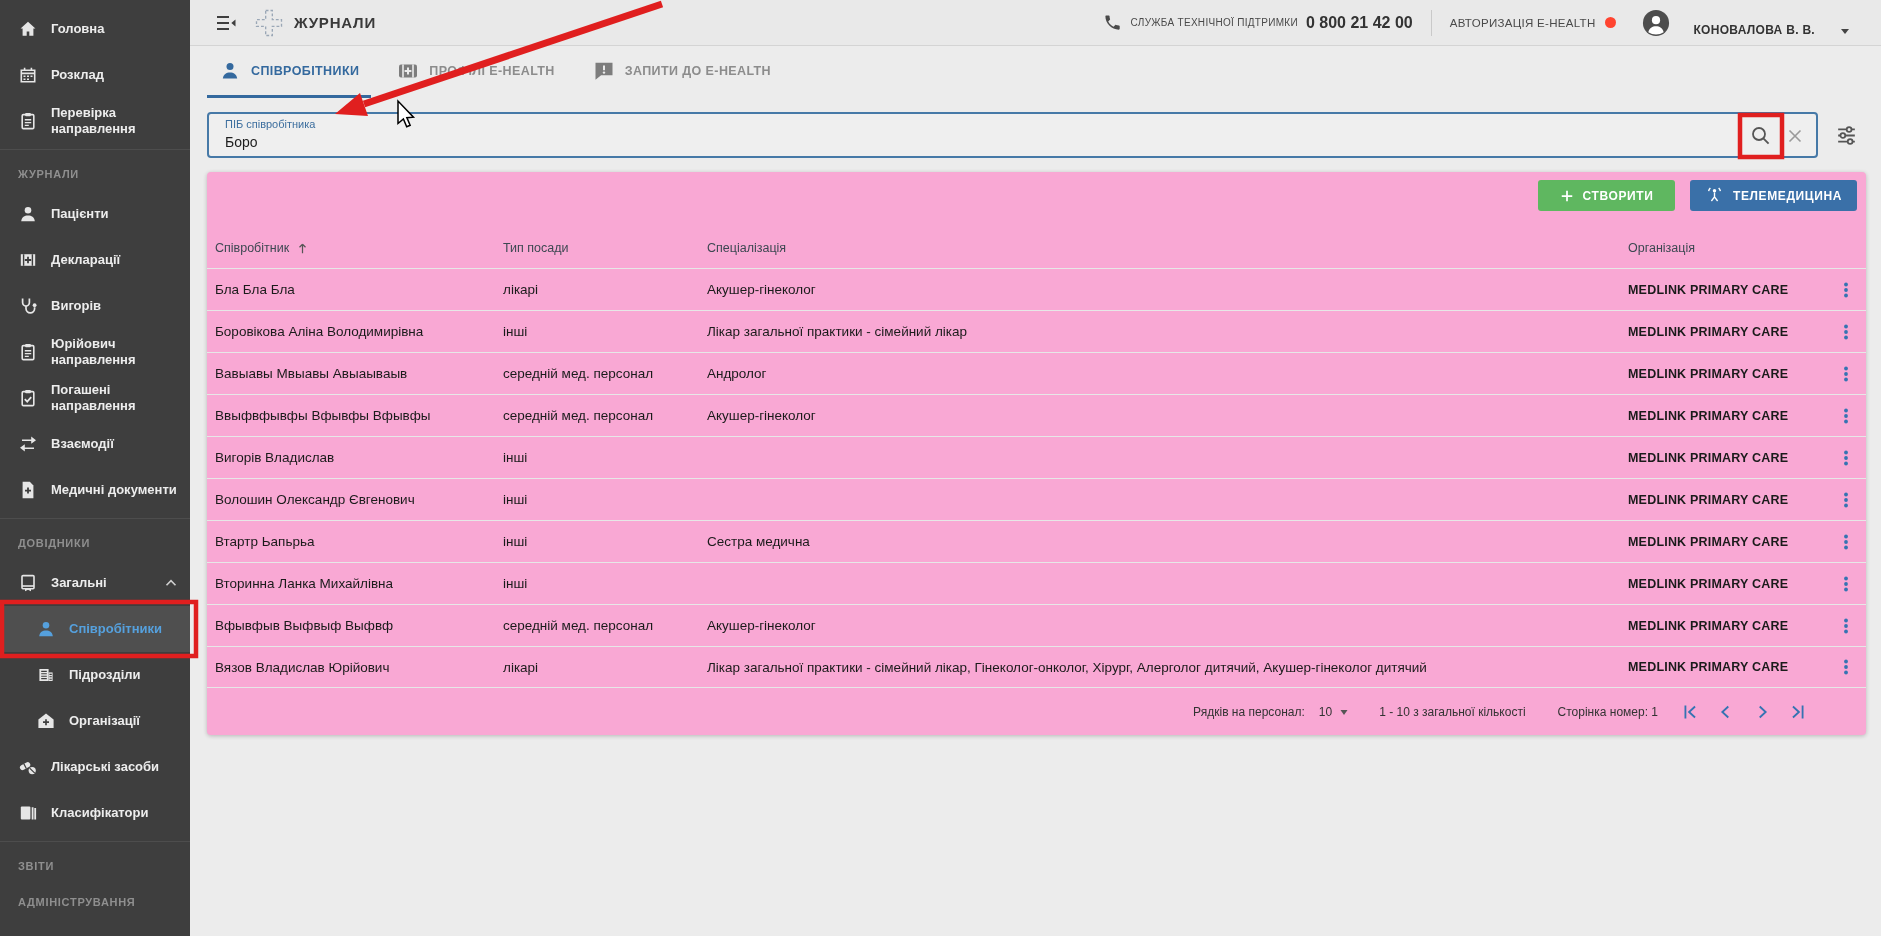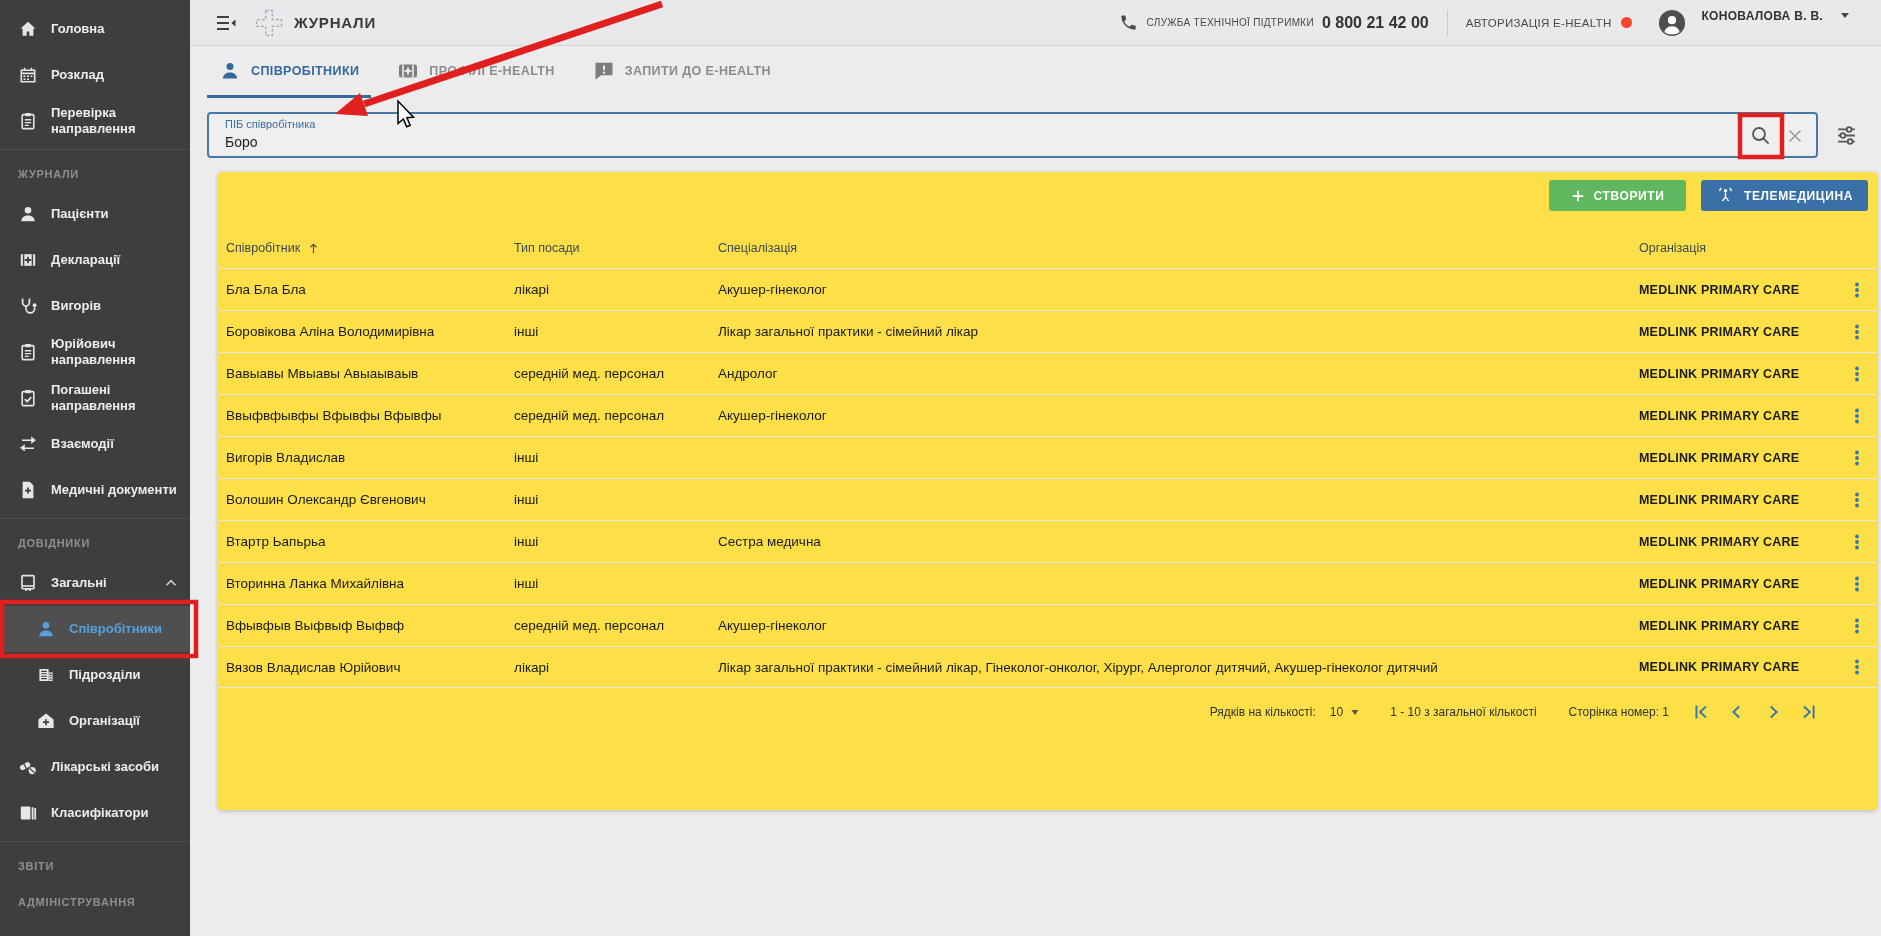--- a/index.html
+++ b/index.html
@@ -20,41 +20,41 @@
   .topbar{position:absolute;left:190px;top:0;width:1691px;height:46px;background:#e9e9e9;border-bottom:1px solid #d4d4d4;display:flex;align-items:center;justify-content:space-between;padding:0 30px 0 24px;box-sizing:border-box;z-index:1;}
   .tb-left{display:flex;align-items:center;gap:16px;}
   .brand{display:flex;align-items:center;gap:10px;}
   .brand-name{font-size:15px;font-weight:700;letter-spacing:.8px;color:#3a3a3a;}
   .tb-right{display:flex;align-items:center;}
   .support-label{font-size:10px;color:#4a4a4a;letter-spacing:.3px;margin:0 8px 0 9px;}
   .support-phone{font-size:16px;font-weight:700;color:#333;}
   .tb-sep{width:1px;height:26px;background:#c9c9c9;margin:0 18px;}
   .auth-label{font-size:11.5px;color:#4a4a4a;letter-spacing:.3px;margin-right:9px;}
   .auth-dot{width:11px;height:11px;border-radius:50%;background:var(--auth_dot,#ff4430);}
-  .user{display:flex;align-items:flex-start;gap:16px;margin-left:26px;cursor:pointer;}
+  .user{display:flex;align-items:flex-end;gap:24px;margin-left:26px;cursor:pointer;}
   .user-name{font-size:12px;font-weight:600;color:#333;letter-spacing:.3px;}
 
   
   .tabs{position:absolute;left:207px;top:46px;height:52px;display:flex;gap:14px;z-index:1;}
   .tab{display:flex;align-items:center;gap:10px;padding:0 12px;font-size:12.5px;font-weight:700;letter-spacing:.4px;color:#8c8c8c;border-bottom:3px solid transparent;cursor:pointer;box-sizing:border-box;}
   .tab .t-icon{display:flex;color:#7d7d7d;}
   .tab.active{color:var(--accent,#34699e);border-bottom-color:var(--accent,#34699e);}
   .tab.active .t-icon{color:var(--accent,#34699e);}
 
   
   .search-field{position:absolute;left:207px;top:112px;width:1611px;height:46px;border:2px solid #4679a7;border-radius:4px;background:#efefef;box-sizing:border-box;z-index:1;}
   .search-label{position:absolute;left:16px;top:4px;font-size:11px;color:#3c6e9e;}
   .search-input{position:absolute;left:14px;top:20px;width:1400px;border:none;background:transparent;outline:none;font-size:14px;color:#1d1d1d;font-family:"Liberation Sans",sans-serif;padding:0 0 0 2px;}
   .icon-btn{position:absolute;top:9px;width:26px;height:26px;display:flex;align-items:center;justify-content:center;cursor:pointer;}
   .search-btn{right:42px;}
   .clear-btn{right:8px;}
   .filter-btn{position:absolute;left:1832px;top:121px;width:28px;height:28px;display:flex;align-items:center;justify-content:center;cursor:pointer;z-index:1;}
 
   
-  .card{position:absolute;left:218px;top:172px;width:1659px;height:638px;background:#fde047;border-radius:4px;box-shadow:0 1px 4px rgba(0,0,0,.22);z-index:1;}
+  .card{position:absolute;left:207px;top:172px;width:1659px;height:563px;background:#f9a8d4;border-radius:4px;box-shadow:0 1px 4px rgba(0,0,0,.22);z-index:1;}
   .btn{position:absolute;top:8px;height:31px;border:none;border-radius:3px;color:#fff;font-weight:700;font-size:12px;letter-spacing:.6px;display:flex;align-items:center;justify-content:center;gap:9px;cursor:pointer;font-family:"Liberation Sans",sans-serif;}
   .btn-create{left:1331px;width:137px;background:var(--button_green,#5fb760);}
   .btn-tele{left:1483px;width:167px;background:var(--button_blue,#3a70a8);}
   .t-head{position:absolute;top:56px;left:0;width:100%;height:40px;display:grid;grid-template-columns:288px 204px 921px 197px 1fr;padding-left:8px;box-sizing:border-box;align-items:center;color:#3d4852;font-size:12.5px;}
   .t-head .h{display:flex;align-items:center;gap:6px;}
   .table-body{position:absolute;top:96px;left:0;width:100%;}
   .t-row{display:grid;grid-template-columns:288px 204px 921px 197px 1fr;height:42px;align-items:center;border-top:1px solid #e7e7e7;padding-left:8px;box-sizing:border-box;font-size:13.5px;color:#1b1b1b;}
   .table-body .t-row:last-child{border-bottom:1px solid #e7e7e7;}
   .t-row .org{font-weight:600;font-size:12.5px;letter-spacing:.2px;}
   .t-row .kebab{display:flex;justify-content:center;cursor:pointer;}
@@ -537,21 +537,21 @@
                 <circle cx="10" cy="4.5" r="1.9" fill="#3573b2"></circle>
                 <circle cx="10" cy="10" r="1.9" fill="#3573b2"></circle>
                 <circle cx="10" cy="15.5" r="1.9" fill="#3573b2"></circle>
               </svg>
             </span>
           </div>
         </div>
       </div>
 
     <div class="pagination">
-      <span class="pg-label">Рядків на кількості:</span>
+      <span class="pg-label">Рядків на персонал:</span>
       <span class="pg-select">
         <span>10</span>
         <span style="display:flex;">
             <svg width="10" height="10" viewBox="0 0 10 10">
               <path fill="#555" d="M1.5 3h7L5 8z"></path>
             </svg>
           </span>
       </span>
       <span class="pg-range">1 - 10 з загальної кількості</span>
       <span class="pg-page">Сторінка номер: 1</span>

